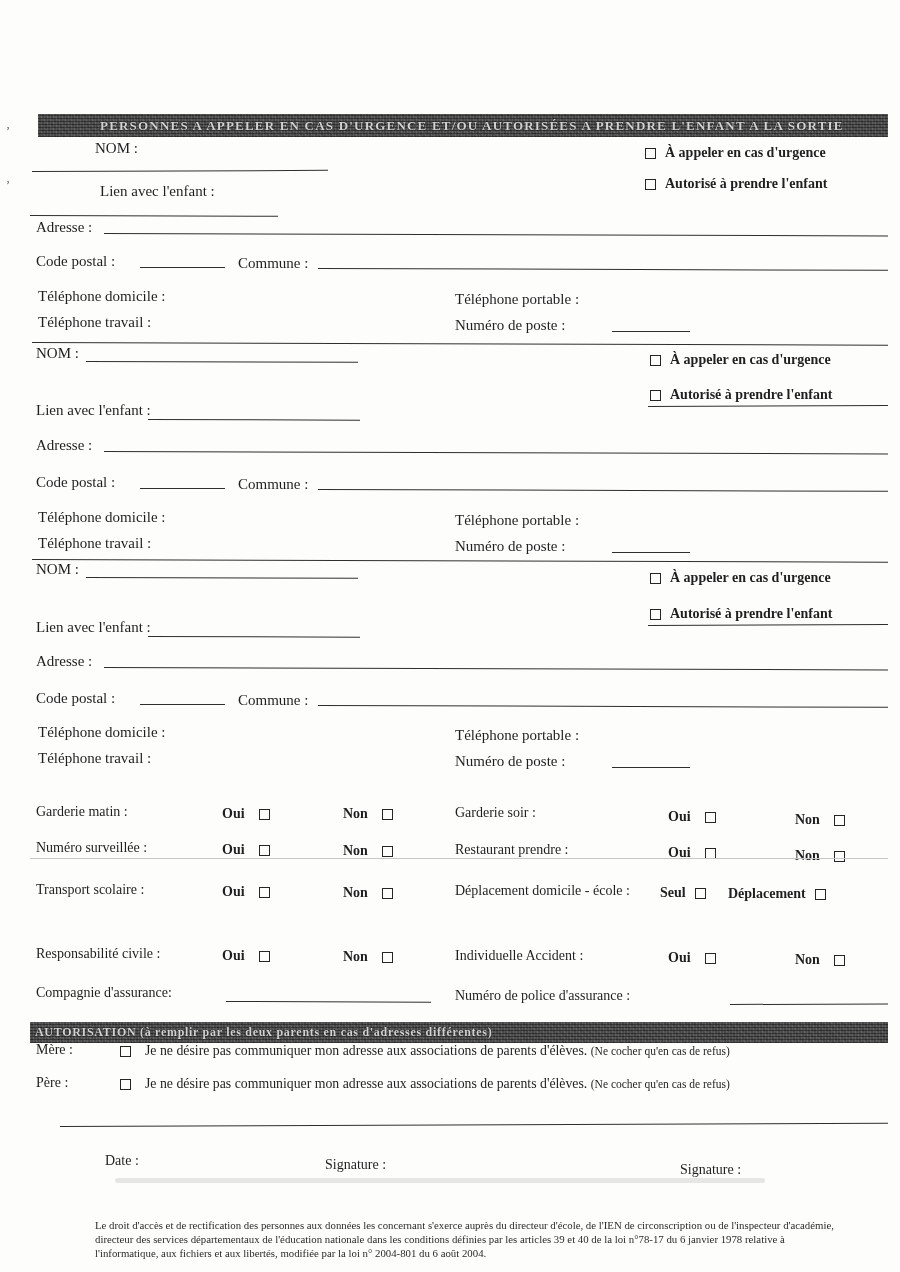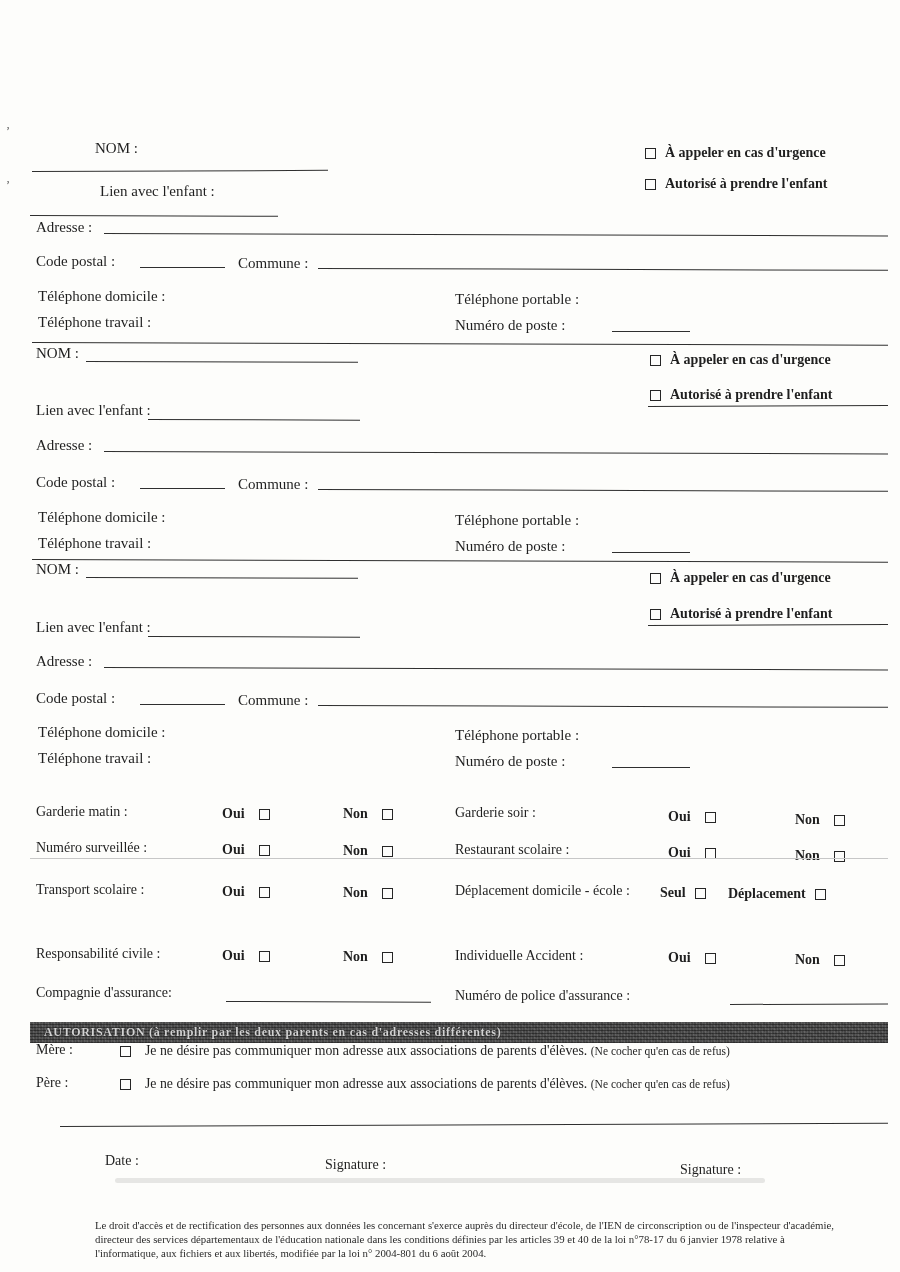--- a/index.html
+++ b/index.html
@@ -41,20 +41,23 @@
   .smudge { position:absolute; height:5px; background:#e6e6e4; border-radius:3px; }
 </style>
 </head>
 <body>
 
 <div class="page">
 
   <span class="artifact" style="left:6px;top:124px">’</span>
   <span class="artifact" style="left:6px;top:178px">’</span>
 
+  <div class="band" style="left:38px;top:114px;width:850px;height:23px;padding-left:62px">
+    <span class="band-title">PERSONNES A APPELER EN CAS D'URGENCE ET/OU AUTORISÉES A PRENDRE L'ENFANT A LA SORTIE</span>
+  </div>
 
   <div class="lbl" style="left:95px;top:140px">NOM :</div>
   <div class="cbgroup" style="left:645px;top:145px">
     <span class="cb"></span>
     <span>À appeler en cas d'urgence</span>
   </div>
   <div class="line t2" style="left:32px;top:171px;width:296px"></div>
   <div class="cbgroup" style="left:645px;top:176px">
     <span class="cb"></span>
     <span>Autorisé à prendre l'enfant</span>
@@ -147,21 +150,21 @@
 
   <div class="lbl s14" style="left:36px;top:840px">Numéro surveillée :</div>
   <div class="cbgroup wide" style="left:222px;top:842px">
     <span>Oui</span>
       <span class="cb"></span>
   </div>
   <div class="cbgroup wide" style="left:343px;top:843px">
     <span>Non</span>
       <span class="cb"></span>
   </div>
-  <div class="lbl s14" style="left:455px;top:842px">Restaurant scolaire :</div>
+  <div class="lbl s14" style="left:455px;top:842px">Restaurant prendre :</div>
   <div class="cbgroup wide" style="left:668px;top:845px">
     <span>Oui</span>
       <span class="cb"></span>
   </div>
   <div class="cbgroup wide" style="left:795px;top:848px">
     <span>Non</span>
       <span class="cb"></span>
   </div>
   <div class="line faint" style="left:30px;top:858px;width:858px"></div>
 
@@ -202,21 +205,21 @@
   <div class="cbgroup wide" style="left:795px;top:952px">
     <span>Non</span>
       <span class="cb"></span>
   </div>
 
   <div class="lbl s14" style="left:36px;top:985px">Compagnie d'assurance:</div>
   <div class="line t1" style="left:226px;top:1001px;width:205px"></div>
   <div class="lbl s14" style="left:455px;top:988px">Numéro de police d'assurance :</div>
   <div class="line t2" style="left:730px;top:1004px;width:158px"></div>
 
-  <div class="band" style="left:30px;top:1022px;width:858px;height:21px;padding-left:14px">
+  <div class="band" style="left:30px;top:1022px;width:858px;height:21px;padding-left:5px">
     <span class="band-title sm">AUTORISATION (à remplir par les deux parents en cas d'adresses différentes)</span>
   </div>
 
   <div class="lbl s14" style="left:36px;top:1042px">Mère :</div>
   <span class="cb" style="position:absolute;left:120px;top:1046px"></span>
   <div class="plain" style="left:145px;top:1043px">
     <span>Je ne désire pas communiquer mon adresse aux associations de parents d'élèves.</span>
     <span class="note">(Ne cocher qu'en cas de refus)</span>
   </div>
 

